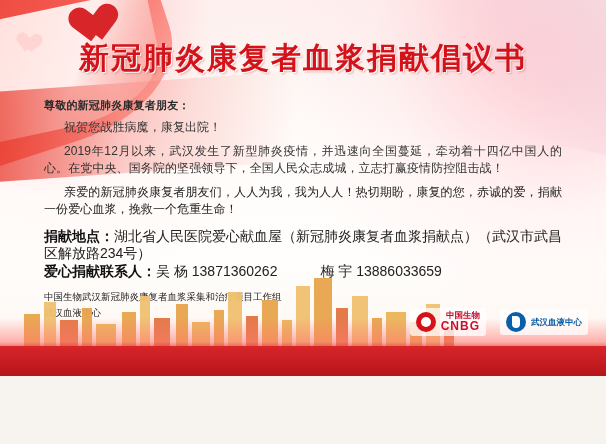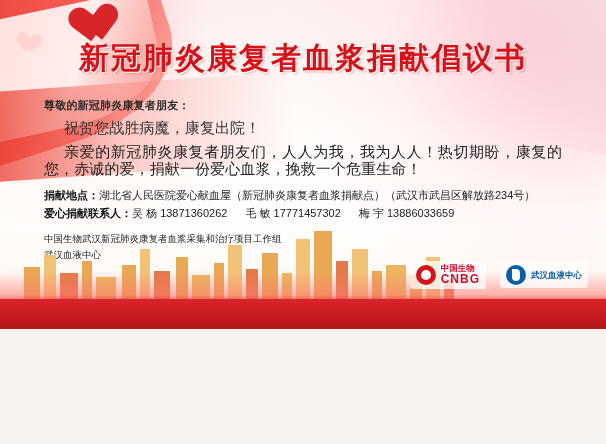--- a/index.html
+++ b/index.html
@@ -2,21 +2,21 @@
 <html><head>
 <meta charset="utf-8">
 <style>
   html,body{margin:0;padding:0;}
   body{
     width:606px;height:444px;overflow:hidden;
     font-family:"Liberation Sans","DejaVu Sans",sans-serif;
     background:#f7f3ee;
   }
   .poster{
-    position:relative;width:606px;height:329px;overflow:hidden;
+    position:relative;width:606px;height:376px;overflow:hidden;
     background:
       radial-gradient(circle at 92% 8%, rgba(255,190,200,0.85) 0%, rgba(255,220,225,0.25) 28%, rgba(255,255,255,0) 45%),
       radial-gradient(circle at 6% 6%, rgba(255,140,150,0.55) 0%, rgba(255,230,230,0.15) 26%, rgba(255,255,255,0) 42%),
       linear-gradient(180deg,#fdf1ef 0%,#fdf7f4 18%,#fffdfb 40%,#fffefc 70%,#fdf4ee 100%);
   }
   
   .ribbon-tl{
     position:absolute;left:-40px;top:-50px;width:210px;height:190px;
     background:linear-gradient(135deg,#e8392c 0%,#f3544a 45%,#ffb3ab 100%);
     transform:rotate(-18deg);
@@ -68,31 +68,31 @@
 
   
   .card{
     position:absolute;left:36px;right:36px;top:92px;
     padding:6px 8px 0 8px;
   }
   .greet{
     font-size:11px;color:#2b2b2b;margin:0 0 6px 0;font-weight:bold;letter-spacing:.2px;
   }
   .p{
-    font-size:15px;line-height:17px;color:#333;margin:0 0 7px 0;text-align:justify;
+    font-size:12px;line-height:17px;color:#333;margin:0 0 7px 0;text-align:justify;
     text-indent:20px;letter-spacing:.1px;
   }
   .p.bold{font-weight:normal;color:#222;}
 
   .info{
-    margin-top:10px;font-size:11px;line-height:17px;color:#222;
+    margin-top:10px;font-size:14px;line-height:17px;color:#222;
   }
   .info .lbl{font-weight:bold;color:#111;}
   .info-row{margin-bottom:1px;}
-  .contact-cols{display:flex;gap:18px;flex-wrap:wrap;}
+  .contact-cols{display:flex;gap:43px;flex-wrap:wrap;}
   .signoff{margin-top:9px;font-size:9.5px;line-height:16px;color:#222;}
 
   
   .footer{
     position:absolute;left:0;right:0;bottom:0;height:104px;
   }
   .sky{
     position:absolute;left:0;right:0;bottom:28px;height:80px;
   }
   .bld{position:absolute;bottom:0;background:#e8a34a;opacity:.95;}
@@ -101,21 +101,21 @@
   .bld.y{background:#f0c070;}
   .basebar{
     position:absolute;left:0;right:0;bottom:0;height:30px;
     background:linear-gradient(180deg,#d8252a 0%,#b5151b 100%);
   }
   .baseglow{
     position:absolute;left:0;right:0;bottom:24px;height:34px;
     background:linear-gradient(180deg,rgba(255,255,255,0) 0%,rgba(255,120,110,.55) 70%,rgba(216,37,42,.9) 100%);
   }
   .logos{
-    position:absolute;right:18px;bottom:40px;display:flex;align-items:center;gap:14px;
+    position:absolute;right:18px;bottom:40px;display:flex;align-items:center;gap:14px;text-align:right;
   }
   .logo{display:flex;align-items:center;gap:5px;background:rgba(255,255,255,.75);padding:3px 6px;border-radius:3px;}
   .logo .mark{width:20px;height:20px;border-radius:50%;background:#d3121a;position:relative;}
   .logo .mark:after{content:"";position:absolute;left:5px;top:5px;width:10px;height:10px;border-radius:50%;background:#fff;}
   .logo .txt{line-height:1.05;}
   .logo .cn{font-size:8.5px;color:#c8102e;font-weight:bold;display:block;}
   .logo .en{font-size:12px;color:#c8102e;font-weight:bold;letter-spacing:1px;display:block;}
   .ccircle{width:20px;height:20px;border-radius:50%;background:#0a5fa8;position:relative;}
   .ccircle:after{content:"";position:absolute;left:6px;top:4px;width:8px;height:12px;border-radius:0 8px 8px 8px;background:#fff;}
   .logo.blue .cn{color:#0a5fa8;}
@@ -132,29 +132,29 @@
   <div class="heart"></div>
   <div class="heart-sm"></div>
 
   <div class="title-wrap">
     <div class="title">新冠肺炎康复者血浆捐献倡议书</div>
   </div>
 
   <div class="card">
     <p class="greet">尊敬的新冠肺炎康复者朋友：</p>
     <p class="p">祝贺您战胜病魔，康复出院！</p>
+    <p class="p">2019年12月以来，武汉发生了新型肺炎疫情，并迅速向全国蔓延，牵动着十四亿中国人的心。在党中央、国务院的坚强领导下，全国人民众志成城，立志打赢疫情防控阻击战！</p>
     <p class="p bold">亲爱的新冠肺炎康复者朋友们，人人为我，我为人人！热切期盼，康复的您，赤诚的爱，捐献一份爱心血浆，挽救一个危重生命！</p>
 
     <div class="info">
       <div class="info-row">
         <span class="lbl">捐献地点：</span><span>湖北省人民医院爱心献血屋（新冠肺炎康复者血浆捐献点）（武汉市武昌区解放路234号）</span>
       </div>
       <div class="info-row contact-cols">
         <span><span class="lbl">爱心捐献联系人：</span><span>吴 杨</span>&nbsp;<span>13871360262</span></span>
-        <span><span>毛 敏</span>&nbsp;<span>17771457302</span></span>
         <span><span>梅 宇</span>&nbsp;<span>13886033659</span></span>
       </div>
     </div>
 
     <div class="signoff">
       <div>中国生物武汉新冠肺炎康复者血浆采集和治疗项目工作组</div>
       <div>武汉血液中心</div>
     </div>
   </div>
 

